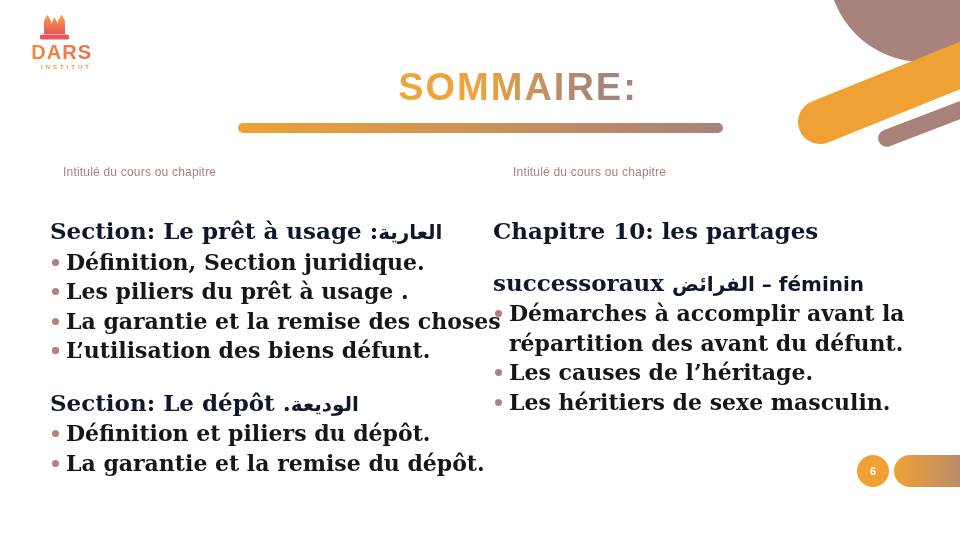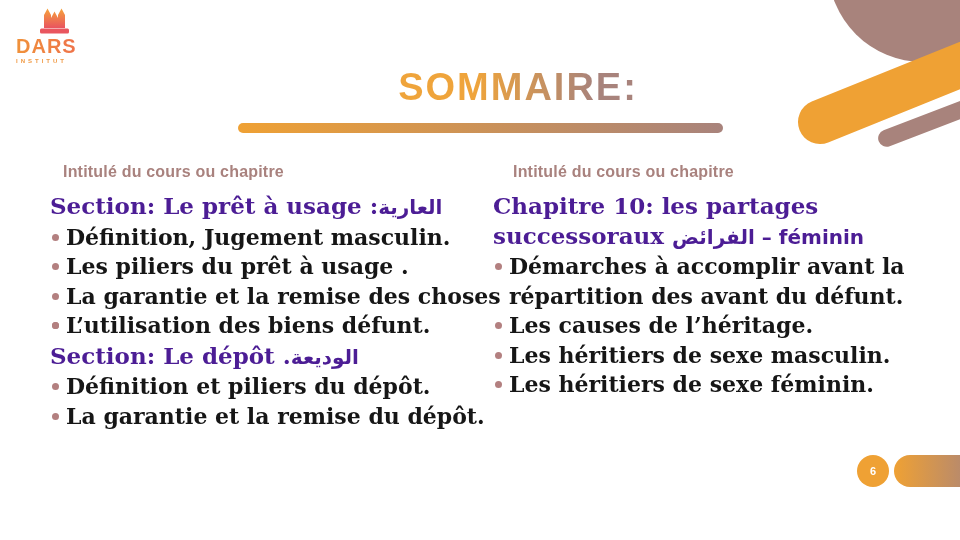--- a/index.html
+++ b/index.html
@@ -16,21 +16,21 @@
     position:absolute;left:798px;top:100px;width:330px;height:44px;
     border-radius:22px;background:#efa134;
     transform:rotate(-22deg);transform-origin:22px 22px;
   }
   .deco-mauve-pill{
     position:absolute;left:878px;top:130px;width:130px;height:17px;
     border-radius:9px;background:#a8837c;
     transform:rotate(-21deg);transform-origin:8px 8px;
   }
   
-  .logo{position:absolute;left:16px;top:6px;width:76px;text-align:left;}
+  .logo{position:absolute;left:16px;top:12px;width:76px;text-align:right;}
   .logo svg{display:block;margin:0 auto;}
   .logo-name{
     font-weight:bold;font-size:20px;letter-spacing:1px;line-height:20px;
     background:linear-gradient(90deg,#f0923b,#ee6a4d);
     -webkit-background-clip:text;background-clip:text;color:transparent;
   }
   .logo-sub{
     font-size:6px;letter-spacing:3px;color:#f09a45;font-weight:bold;
     margin-top:2px;line-height:7px;
   }
@@ -43,30 +43,30 @@
   }
   .title-rule{
     position:absolute;left:238px;top:123px;width:485px;height:10px;
     border-radius:5px;background:linear-gradient(90deg,#efa134,#a8837c);
   }
   
   .col{position:absolute;top:163px;}
   .col-left{left:50px;width:444px;}
   .col-right{left:493px;width:440px;}
   .col-header{
-    font-size:16px;font-weight:bold;color:#a9827e;letter-spacing:0.2px;
-    padding-left:13px;margin-bottom:10px;line-height:18px;
+    font-size:12px;font-weight:normal;color:#a9827e;letter-spacing:0.2px;
+    padding-left:13px;margin-bottom:35px;line-height:18px;
   }
   .col-right .col-header{padding-left:20px;}
   .line{
     position:relative;font-family:"DejaVu Serif","Liberation Serif",serif;
     font-weight:bold;font-size:22px;line-height:29.5px;color:#161616;
     white-space:nowrap;padding-left:16px;
   }
-  .line.section{color:#4c1d95;padding-left:0;font-size:23px;}
+  .line.section{color:#0f172a;padding-left:0;font-size:23px;margin-top:22px;}
   .line .dot{
     position:absolute;left:2px;top:11px;width:7px;height:7px;border-radius:50%;
     background:#b38080;
   }
   .ar{font-family:"DejaVu Sans",sans-serif;font-size:20px;font-weight:bold;}
   
   .page-circle{
     position:absolute;left:857px;top:455px;width:32px;height:32px;border-radius:50%;
     background:#efa134;color:#ffffff;font-size:11px;font-weight:bold;
     text-align:center;line-height:32px;
@@ -100,38 +100,37 @@
 
 <div class="title-wrap">
   <span class="title">SOMMAIRE:</span>
 </div>
 <div class="title-rule"></div>
 
 <div class="col col-left">
   <div class="col-header">Intitulé du cours ou chapitre</div>
   <div class="col-body">
       <div class="line section"><span>Section: Le prêt à usage :</span><span class="ar">العارية</span></div>
-      <div class="line bullet"><span class="dot"></span><span>Définition, Jugement masculin.</span></div>
+      <div class="line bullet"><span class="dot"></span><span>Définition, Section juridique.</span></div>
       <div class="line bullet"><span class="dot"></span><span>Les piliers du prêt à usage .</span></div>
       <div class="line bullet"><span class="dot"></span><span>La garantie et la remise des choses</span></div>
       <div class="line bullet"><span class="dot"></span></div>
       <div class="line bullet"><span class="dot"></span><span>L’utilisation des biens défunt.</span></div>
       <div class="line section"><span>Section: Le dépôt .</span><span class="ar">الوديعة</span></div>
       <div class="line bullet"><span class="dot"></span><span>Définition et piliers du dépôt.</span></div>
       <div class="line bullet"><span class="dot"></span><span>La garantie et la remise du dépôt.</span></div>
     </div>
 </div>
 
 <div class="col col-right">
   <div class="col-header">Intitulé du cours ou chapitre</div>
   <div class="col-body">
       <div class="line section"><span>Chapitre 10: les partages</span></div>
       <div class="line section"><span>successoraux </span><span class="ar">الفرائض ‎–‎ féminin</span></div>
       <div class="line bullet"><span class="dot"></span><span>Démarches à accomplir avant la</span></div>
       <div class="line cont"><span>répartition des avant du défunt.</span></div>
       <div class="line bullet"><span class="dot"></span><span>Les causes de l’héritage.</span></div>
       <div class="line bullet"><span class="dot"></span><span>Les héritiers de sexe masculin.</span></div>
-      <div class="line bullet"><span class="dot"></span><span>Les héritiers de sexe féminin.</span></div>
     </div>
 </div>
 
 <div class="page-circle">6</div>
 <div class="page-pill"></div>
 
 </body></html>

